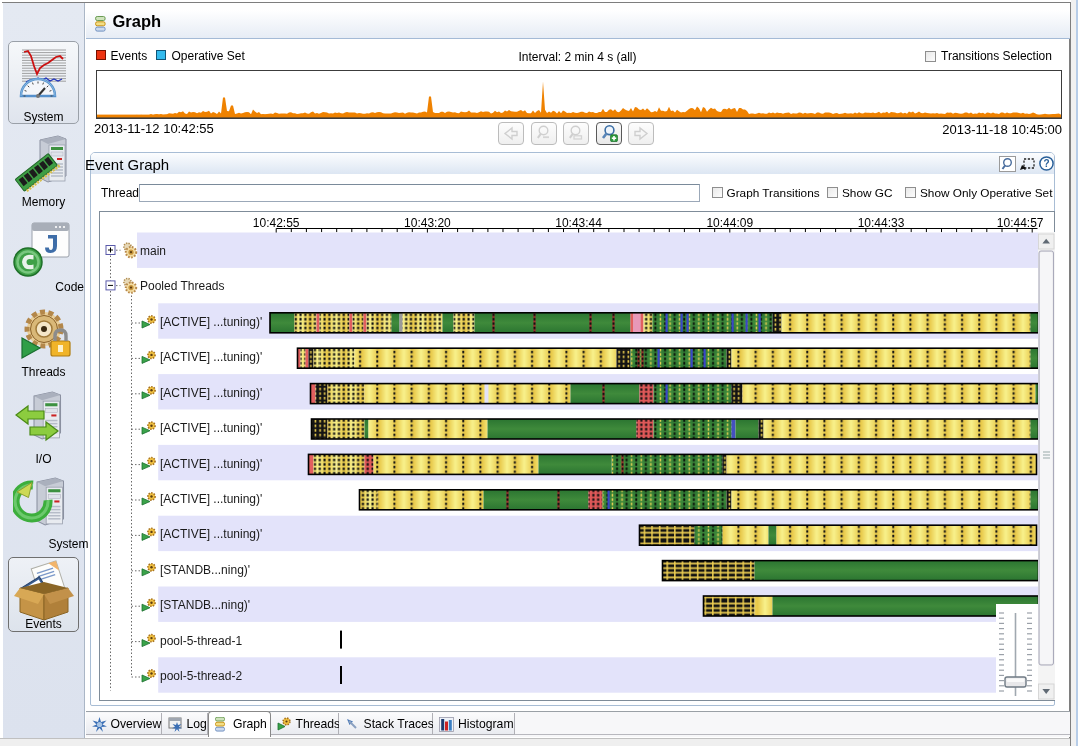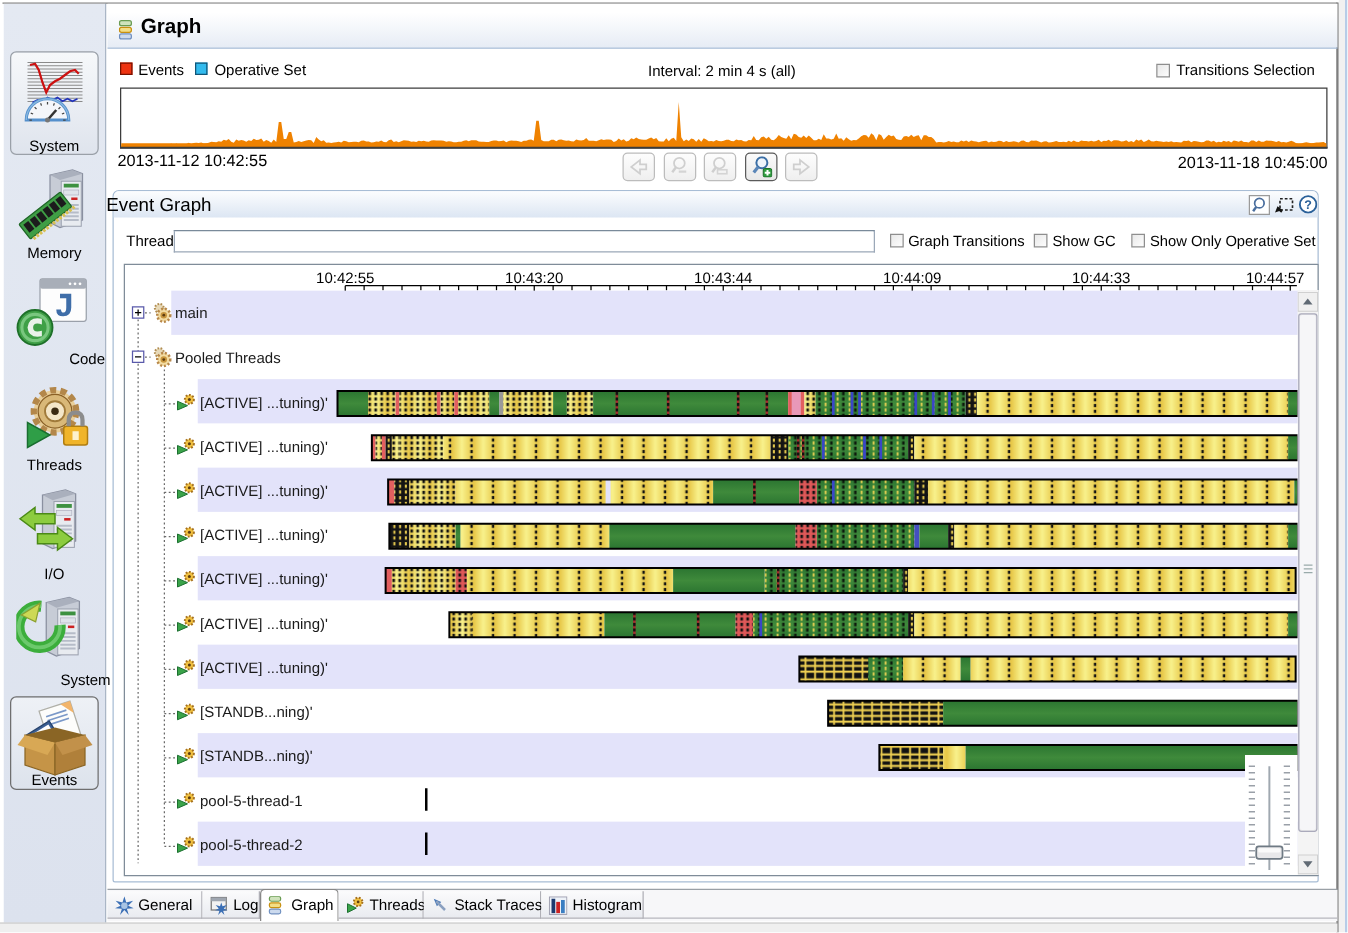--- a/index.html
+++ b/index.html
@@ -681,21 +681,21 @@
 </svg>
 <div class="abs" style="left:85.5px;top:710.8px;width:984px;height:1px;background:#9aa0a6"></div>
 <div class="abs" style="left:85.5px;top:711.8px;width:984px;height:25.5px;background:#f7f7f9"></div>
 <div class="abs" style="left:85.5px;top:713px;width:76px;height:21.5px;background:linear-gradient(180deg,#fbfbfc,#e9ebf0);border-right:1px solid #b0b0b6;border-bottom:1px solid #b0b0b6"></div>
 <svg class="abs" style="left:91.5px;top:716.5px" width="15" height="15" viewBox="0 0 15 15">
     <g fill="#3b6fb5">
       <polygon points="7.5,0 9,5 14.5,3.5 10.5,7.5 15,9.5 9.5,10 11,15 7.5,11 4,15 5.5,10 0,9.5 4.5,7.5 0.5,3.5 6,5"></polygon>
     </g>
     <circle cx="7.5" cy="7.5" r="2.6" fill="#a8c4e4"></circle>
   </svg>
-<div class="abs txt" style="left:110.5px;top:717px;font-size:12.2px">General</div>
+<div class="abs txt" style="left:110.5px;top:717px;font-size:12.2px">Overview</div>
 <div class="abs" style="left:161.5px;top:713px;width:46.5px;height:21.5px;background:linear-gradient(180deg,#fbfbfc,#e9ebf0);border-right:1px solid #b0b0b6;border-bottom:1px solid #b0b0b6"></div>
 <svg class="abs" style="left:167.5px;top:716.5px" width="15" height="15" viewBox="0 0 15 15">
     <rect x="1" y="1" width="12" height="10" fill="#f2f2f2" stroke="#777" stroke-width="1"></rect>
     <rect x="1" y="1" width="12" height="3" fill="#9fa6b0"></rect>
     <g fill="#3b6fb5">
       <polygon points="9,5 10,8 13.5,7 11,9.8 14,11.2 10.5,11.5 11.5,15 9,12.3 6.5,15 7.5,11.5 4,11.2 7,9.8 4.5,7 8,8"></polygon>
     </g>
   </svg>
 <div class="abs txt" style="left:186.5px;top:717px;font-size:12.2px">Log</div>
 <div class="abs" style="left:208px;top:711px;width:62.5px;height:26px;background:#fff;border:1px solid #888;border-bottom:none;border-radius:4px 4px 0 0"></div>

